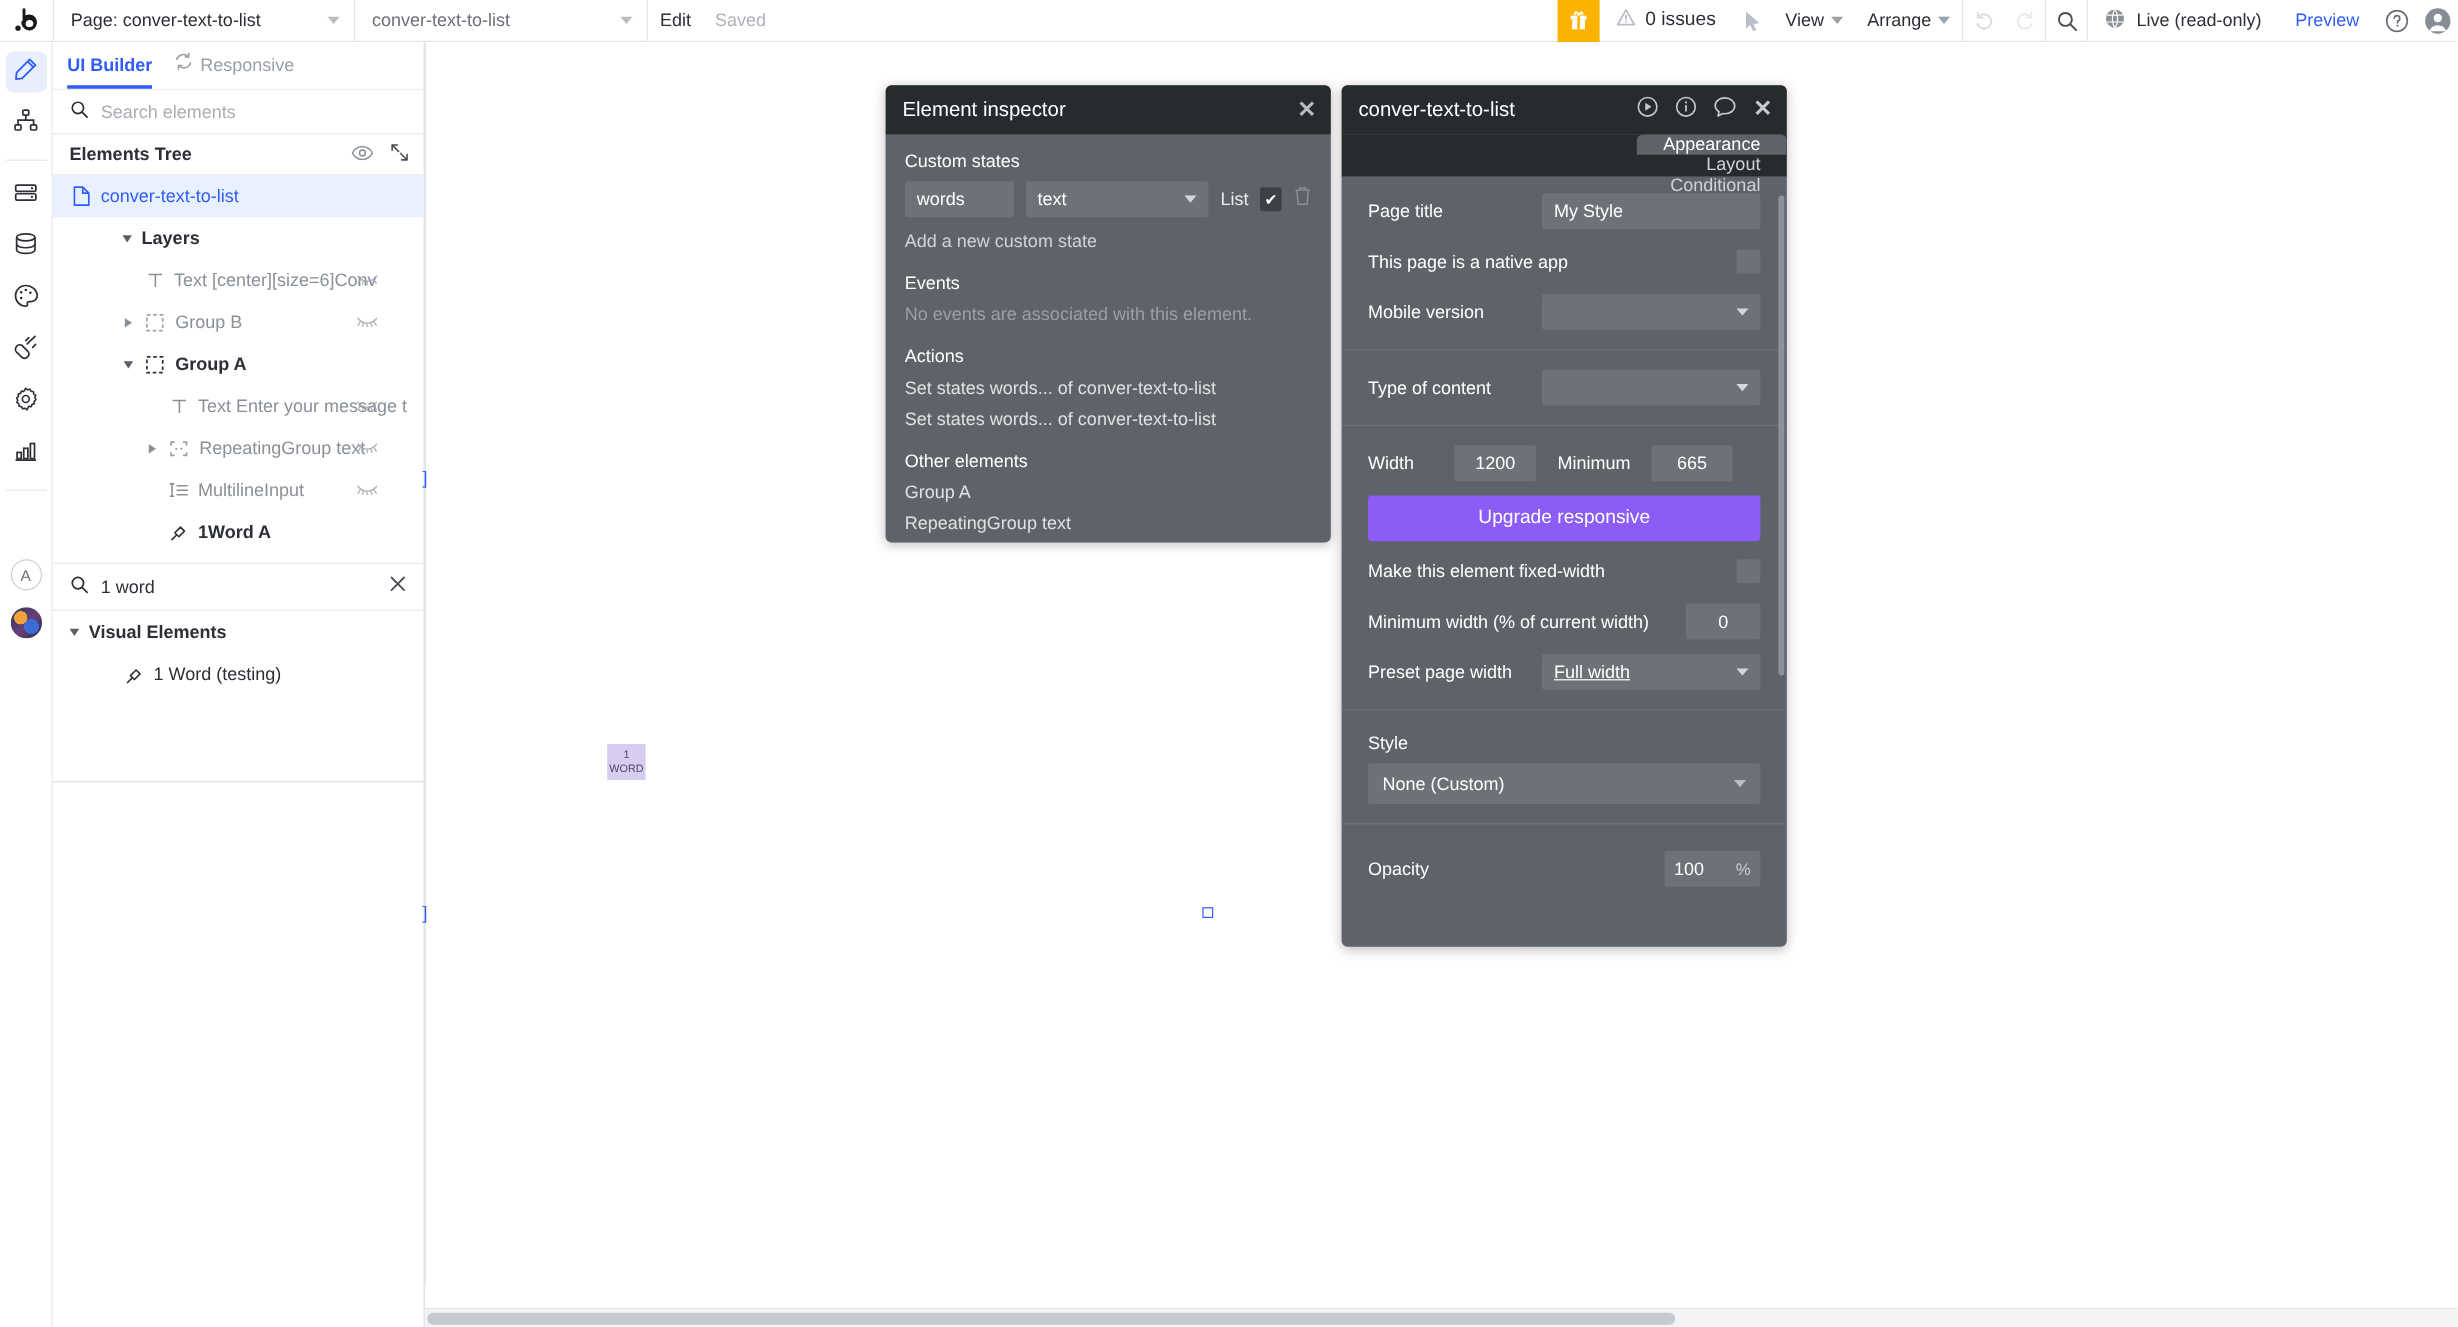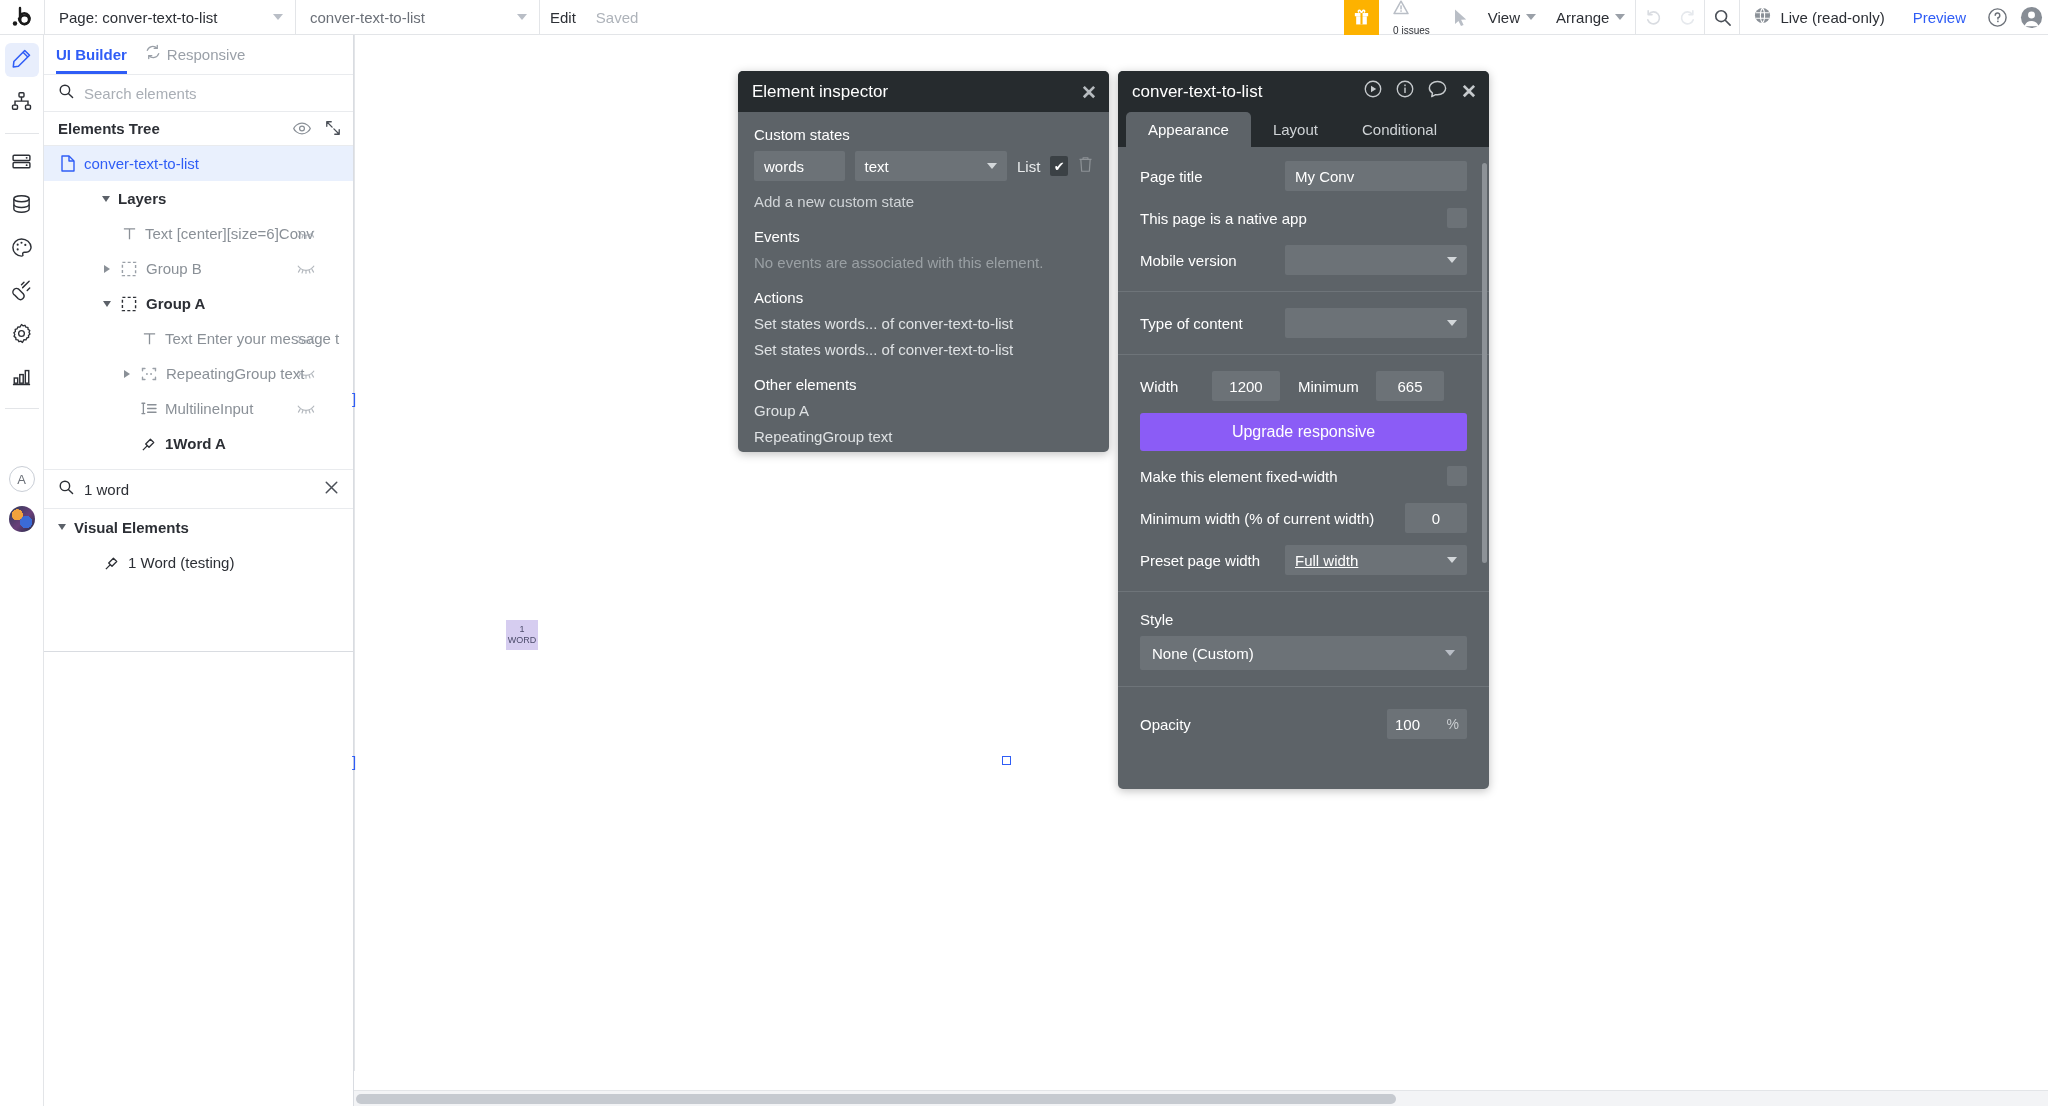--- a/index.html
+++ b/index.html
@@ -38,22 +38,22 @@
     display: flex; align-items: center; height: 100%;
     font-size: 15px; color: #2c2f35; padding: 0 10px; white-space: nowrap;
   }
   .tb-item.muted { color: #aeb3ba; }
   .tb-spacer { flex: 1; }
   .gift-btn {
     width: 35px; height: 35px; background: #fdb200;
     display: flex; align-items: center; justify-content: center; flex: none;
   }
   .issues {
-    display: flex; gap: 8px;
-    font-size: 10px; color: #2c2f35; padding: 0 14px; white-space: nowrap; flex-direction: column;
+    display: flex; align-items: center; gap: 8px;
+    font-size: 16px; color: #2c2f35; padding: 0 14px; white-space: nowrap;
   }
   .menu-item {
     display: flex; align-items: center; font-size: 15px; color: #2c2f35;
     padding: 0 10px; white-space: nowrap;
   }
   .menu-item .caret-down { margin-left: 6px; border-top-color: #9aa0a8; }
   .icon-btn {
     width: 34px; display: flex; align-items: center; justify-content: center;
   }
   .live-wrap {
@@ -243,20 +243,21 @@
   }
   .props-titlebar {
     height: 41px; background: #262b2e; display: flex; align-items: center;
     padding: 0 12px 0 14px; color: #ffffff; font-size: 17px;
   }
   .props-titlebar .ttl { flex: 1; white-space: nowrap; }
   .props-titlebar .icons { display: flex; align-items: center; gap: 14px; }
   .tabs-row {
     height: 35px; background: #262b2e; display: flex; align-items: flex-end;
     padding-left: 8px;
+    flex-direction: column;
   }
   .ptab {
     height: 35px; padding: 0 22px; display: flex; align-items: center;
     font-size: 15px; color: #cfd3d6; border-radius: 5px 5px 0 0;
   }
   .ptab.active { background: #5d6368; color: #ffffff; }
   .props-body { padding: 8px 0 0 0; }
   .prow {
     display: flex; align-items: center; min-height: 42px; padding: 0 22px;
     gap: 10px;
@@ -765,21 +766,21 @@
 
   <div class="tabs-row">
     <div class="ptab active">Appearance</div>
     <div class="ptab">Layout</div>
     <div class="ptab">Conditional</div>
   </div>
 
   <div class="props-body">
     <div class="prow">
       <span class="plabel">Page title</span>
-      <span class="pfield">My Conv</span>
+      <span class="pfield">My Style</span>
     </div>
     <div class="prow">
       <span class="plabel">This page is a native app</span>
       <span class="ptoggle"></span>
     </div>
     <div class="prow">
       <span class="plabel">Mobile version</span>
       <span class="pselect">
         <span></span>
         <span class="caret-down"></span>

